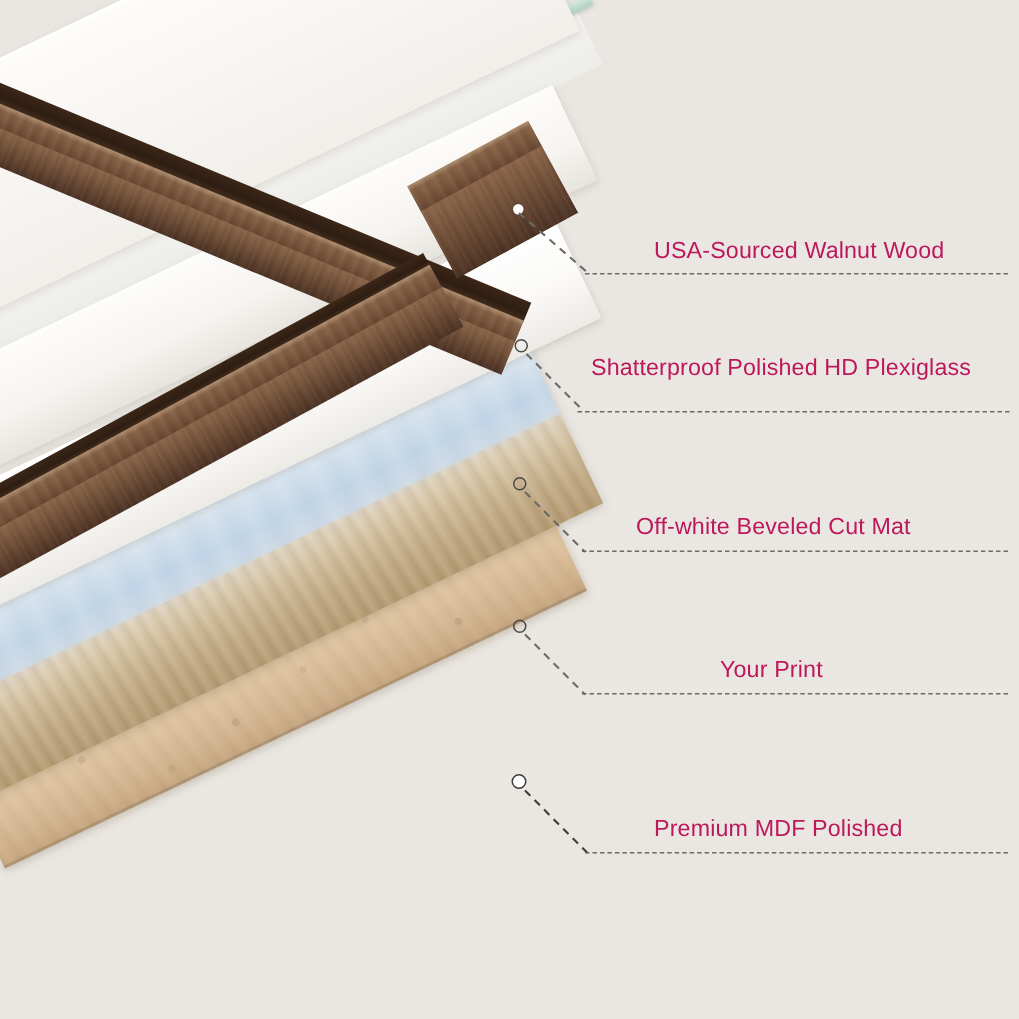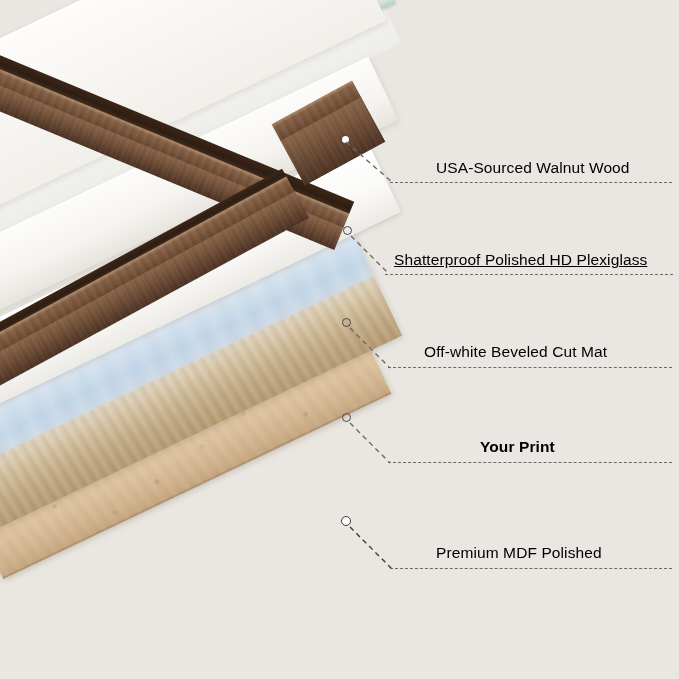--- a/index.html
+++ b/index.html
@@ -171,21 +171,21 @@
     position: absolute;
     left: 0; right: 0; bottom: 0;
     height: 2px;
     background: rgba(110,95,75,0.25);
   }
 
   
   .callout-label {
     position: absolute;
     font-size: 15.5px;
-    color: #000000;
+    color: #be185d;
     white-space: nowrap;
     letter-spacing: 0.1px;
   }
   .dash-line {
     position: absolute;
     height: 0;
     border-top: 1.4px dashed #6a6a66;
   }
   .leader {
     position: absolute;
@@ -291,35 +291,35 @@
     <line x1="2" y1="2" x2="48" y2="42" stroke="#6a6a66" stroke-width="1.4" stroke-dasharray="5,4"></line>
   </svg>
   <div class="dash-line" style="left:390px; top:182px; width:282px;"></div>
   <div class="callout-label" style="left:436px; top:159px;">USA-Sourced Walnut Wood</div>
 
   <div class="dot-hollow" style="left:343px; top:226px;"></div>
   <svg class="leader" style="left:349px; top:234px; width:48px; height:44px;">
     <line x1="2" y1="2" x2="40" y2="40" stroke="#6a6a66" stroke-width="1.4" stroke-dasharray="5,4"></line>
   </svg>
   <div class="dash-line" style="left:385px; top:274px; width:288px;"></div>
-  <div class="callout-label" style="left:394px; top:251px;text-decoration:underline;">Shatterproof Polished HD Plexiglass</div>
+  <div class="callout-label" style="left:394px; top:237px;">Shatterproof Polished HD Plexiglass</div>
 
   <div class="dot-hollow" style="left:342px; top:318px;"></div>
   <svg class="leader" style="left:348px; top:326px; width:52px; height:46px;">
     <line x1="2" y1="2" x2="42" y2="42" stroke="#6a6a66" stroke-width="1.4" stroke-dasharray="5,4"></line>
   </svg>
   <div class="dash-line" style="left:388px; top:367px; width:284px;"></div>
   <div class="callout-label" style="left:424px; top:343px;">Off-white Beveled Cut Mat</div>
 
   <div class="dot-hollow" style="left:342px; top:413px;"></div>
   <svg class="leader" style="left:348px; top:421px; width:52px; height:46px;">
     <line x1="2" y1="2" x2="42" y2="42" stroke="#6a6a66" stroke-width="1.4" stroke-dasharray="5,4"></line>
   </svg>
   <div class="dash-line" style="left:388px; top:462px; width:284px;"></div>
-  <div class="callout-label" style="left:480px; top:438px;font-weight:bold;">Your Print</div>
+  <div class="callout-label" style="left:480px; top:438px;">Your Print</div>
 
   <div class="dot-outlined-filled" style="left:341px; top:516px;"></div>
   <svg class="leader" style="left:348px; top:525px; width:54px; height:48px;">
     <line x1="2" y1="2" x2="44" y2="44" stroke="#3c3c38" stroke-width="1.4" stroke-dasharray="5,4"></line>
   </svg>
   <div class="dash-line" style="left:390px; top:568px; width:282px;"></div>
   <div class="callout-label" style="left:436px; top:544px;">Premium MDF Polished</div>
 
 </div>
 

